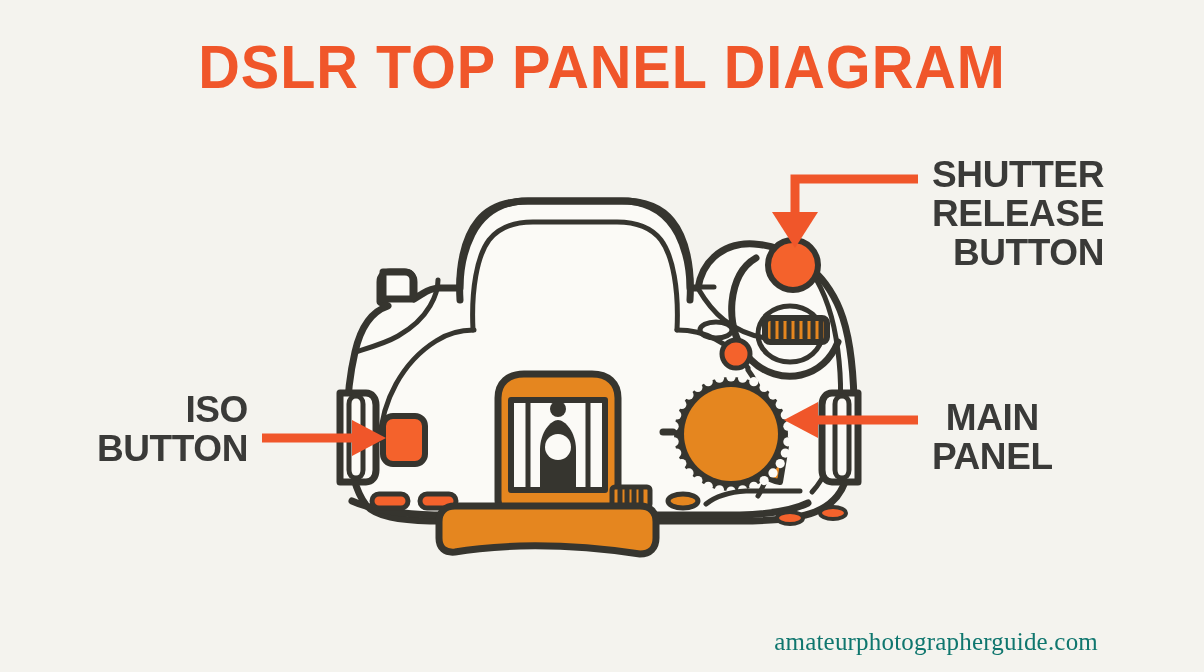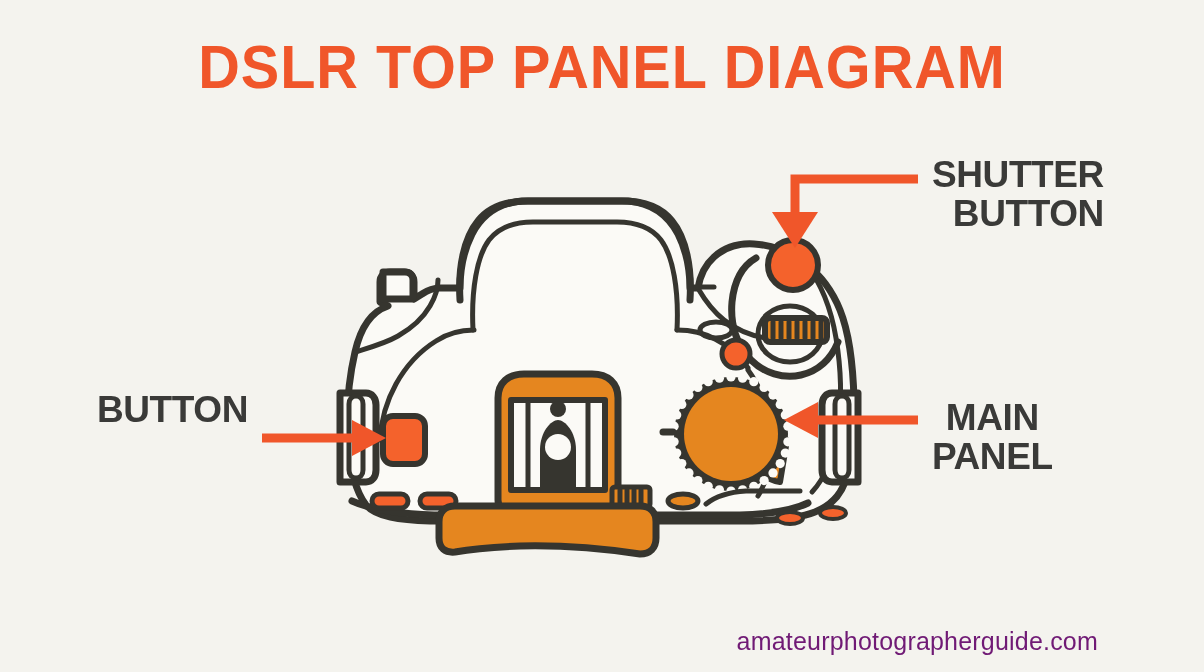--- a/index.html
+++ b/index.html
@@ -64,23 +64,23 @@
     width: 248px;
     text-align: right;
   }
   .label .ln { display: block; }
 
   
   #watermark {
     position: absolute;
     right: 18px;
     bottom: 16px;
-    font-family: Liberation Sans, sans-serif;
+    font-family: Liberation Serif, serif;
     font-size: 25px;
-    color: #701a75;
+    color: #0f766e;
     letter-spacing: 0.2px;
     user-select: none;
   }
 
   
   #stage {
     position: absolute;
     inset: 0;
     width: 1204px;
     height: 672px;
@@ -333,27 +333,29 @@
 
     <g>
       <path class="arrow-line" d="M 918 179 L 795 179 L 795 218"></path>
       <path class="arrow" d="M 772 212 L 818 212 L 795 248 Z"></path>
     </g>
 
   </svg>
 
   <div class="label" id="label-shutter">
     <span class="ln">SHUTTER</span>
+    <span class="ln">RELEASE</span>
     <span class="ln">BUTTON</span>
   </div>
 
   <div class="label" id="label-dial">
     <span class="ln">MAIN</span>
     <span class="ln">PANEL</span>
   </div>
 
   <div class="label" id="label-iso">
+    <span class="ln">ISO</span>
     <span class="ln">BUTTON</span>
   </div>
 
   <div id="watermark">amateurphotographerguide.com</div>
 
 </div>
 
 </body></html>

